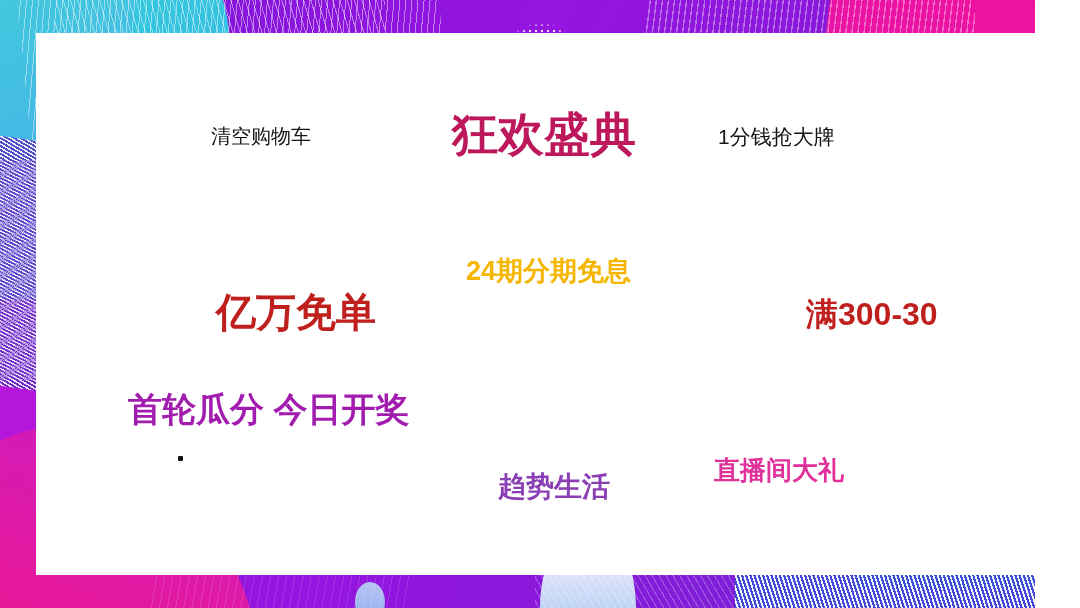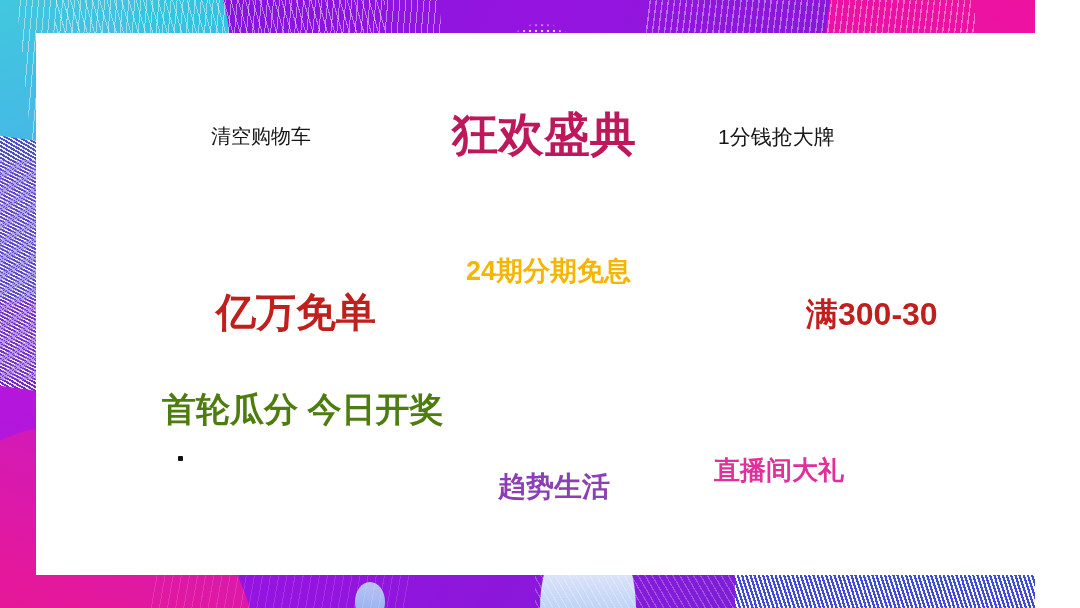--- a/index.html
+++ b/index.html
@@ -298,20 +298,20 @@
   </div>
 
   <div class="panel">
     <div id="text-layer">
         <div class="t" style="left: 175px; top: 93px; font-size: 20px; font-weight: 400; color: rgb(22, 22, 22);">清空购物车</div>
         <div class="t" style="left: 416px; top: 78px; font-size: 46px; font-weight: 700; color: #be185d;">狂欢盛典</div>
         <div class="t" style="left: 682px; top: 93px; font-size: 21px; font-weight: 400; color: rgb(22, 22, 22);">1分钱抢大牌</div>
         <div class="t" style="left: 430px; top: 225px; font-size: 27px; font-weight: 700; color: rgb(245, 181, 0);">24期分期免息</div>
         <div class="t" style="left: 180px; top: 259px; font-size: 40px; font-weight: 700; color: rgb(192, 32, 29); text-align: center;">亿万免单</div>
         <div class="t" style="left: 770px; top: 252px; font-size: 32px; font-weight: 700; color: rgb(192, 32, 29); margin-top: 13px;">满300-30</div>
-        <div class="t" style="left: 92px; top: 359px; font-size: 34px; font-weight: 700; color: #4d7c0f; margin-left: 34px;">首轮瓜分 今日开奖</div>
+        <div class="t" style="left: 92px; top: 359px; font-size: 34px; font-weight: 700; color: #a21caf;">首轮瓜分 今日开奖</div>
         <div class="t" style="left: 678px; top: 424px; font-size: 26px; font-weight: 700; color: rgb(224, 48, 154);">直播间大礼</div>
         <div class="t" style="left: 462px; top: 440px; font-size: 28px; font-weight: 700; color: rgb(138, 63, 180);">趋势生活</div>
         <div class="dot-mark" style="left: 142px; top: 423px;"></div>
       </div>
   </div>
 
 </div>
 
 </body></html>

